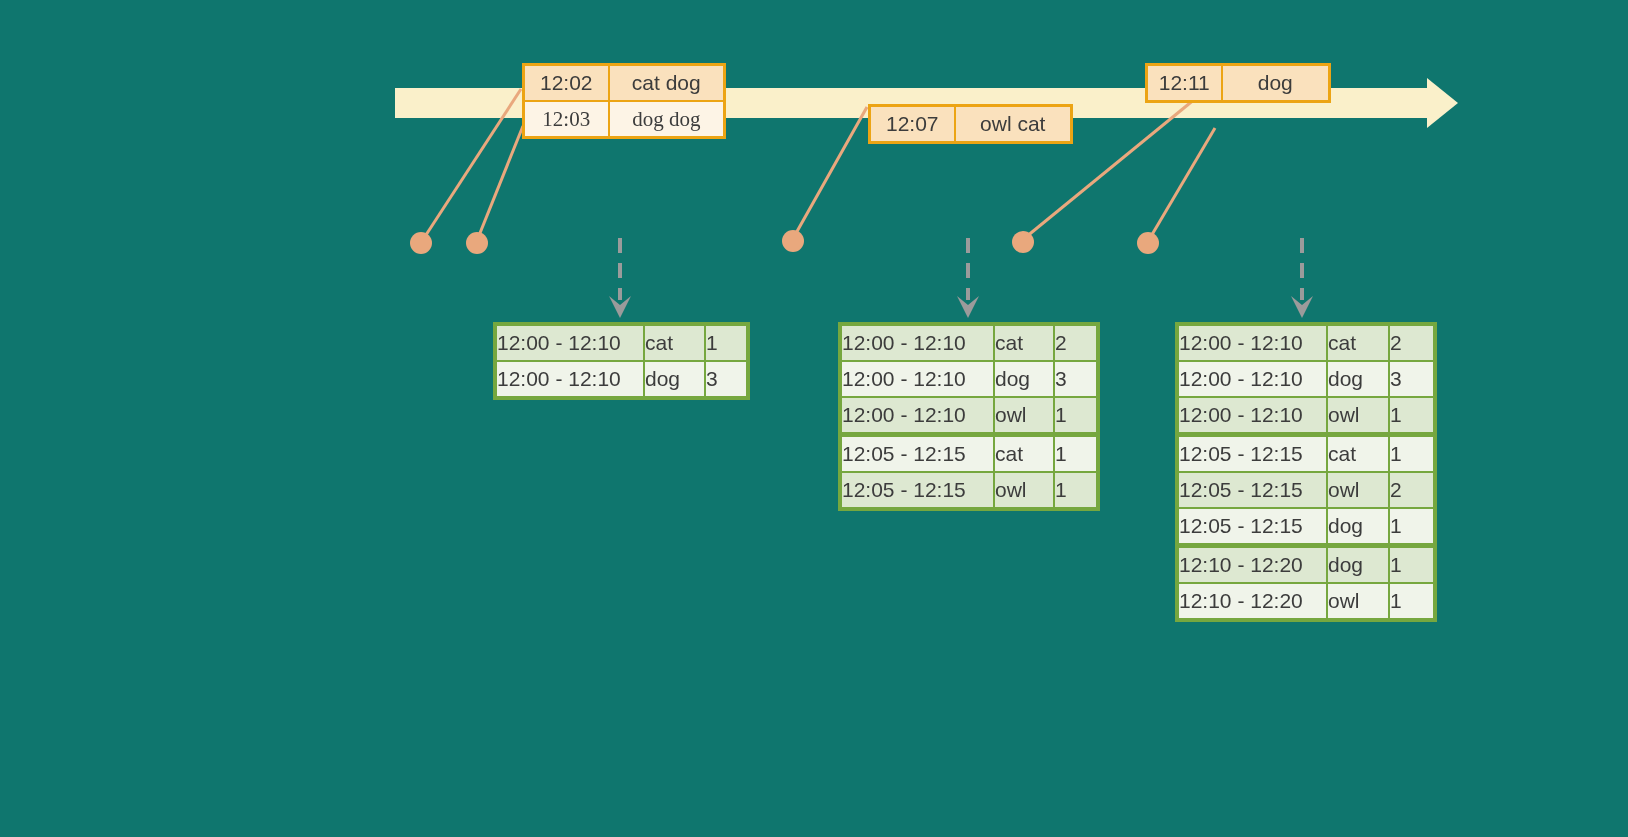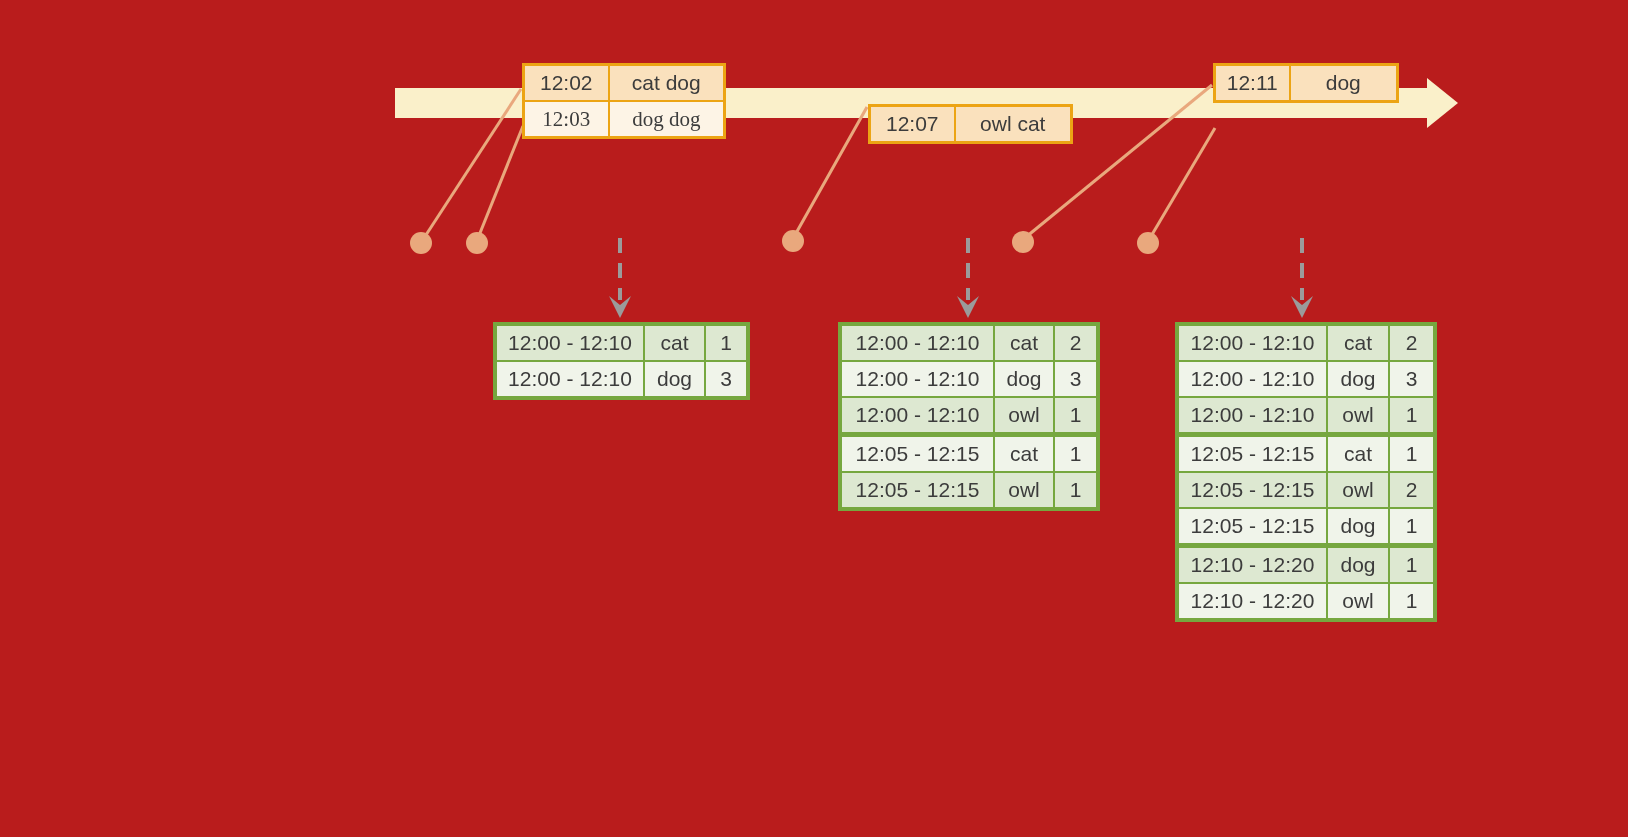--- a/index.html
+++ b/index.html
@@ -1,36 +1,36 @@
 <!DOCTYPE html>
 <html><head>
 <meta charset="utf-8">
 <style>
   html,body{margin:0;padding:0;background:#000;}
   #canvas{
-    position:relative;width:1628px;height:837px;background:#b91c1c;overflow:hidden;
+    position:relative;width:1628px;height:837px;background:#0f766e;overflow:hidden;
     font-family:"Liberation Sans","DejaVu Sans",sans-serif;color:#3C3C3C;
   }
   
   .timeline-band{position:absolute;left:395px;top:88px;width:1032px;height:30px;background:#FAF0CA;z-index:1;}
   .timeline-head{position:absolute;left:1427px;top:78px;width:0;height:0;z-index:1;
     border-top:25px solid transparent;border-bottom:25px solid transparent;border-left:31px solid #FAF0CA;}
   
   #overlay{position:absolute;left:0;top:0;z-index:2;}
   
   table.et{position:absolute;z-index:3;border-collapse:collapse;table-layout:fixed;border:3px solid #ECA414;}
   table.et td{border:2px solid #ECA414;height:34px;padding:0;text-align:center;font-size:21px;}
   table.et tr.er0 td{background:#FAE1BD;}
   table.et tr.er1 td{background:#FDF4E6;font-family:Liberation Serif, serif;}
   #event-table-1{left:522px;top:63px;}
   #event-table-2{left:868px;top:84px;margin-top:20px;}
-  #event-table-3{left:1213px;top:63px;}
+  #event-table-3{left:1145px;top:63px;}
   
   table.rt{position:absolute;z-index:3;border-collapse:collapse;table-layout:fixed;border:4px solid #76A73F;}
-  table.rt td{border:2px solid #76A73F;height:34px;padding:0;text-align:center;font-size:21px;}
+  table.rt td{border:2px solid #76A73F;height:34px;padding:0;text-align:left;font-size:21px;}
   table.rt tr:nth-child(odd) td{background:#DDE8D1;}
   table.rt tr:nth-child(even) td{background:#F0F4EA;}
   table.rt tr.group-start td{border-top:5px solid #76A73F;}
   #result-table-1{left:493px;top:322px;}
   #result-table-2{left:838px;top:322px;}
   #result-table-3{left:1175px;top:322px;}
 </style>
 </head>
 <body>
 

